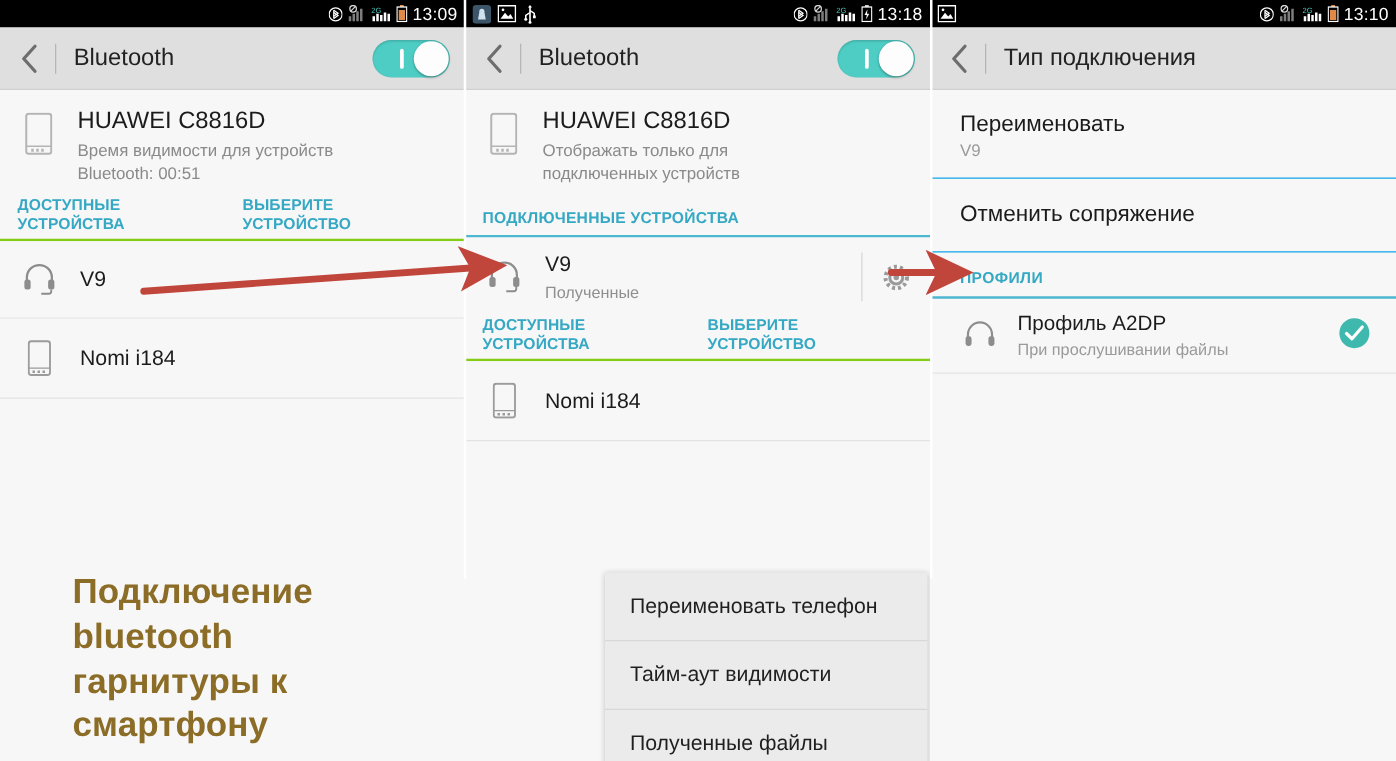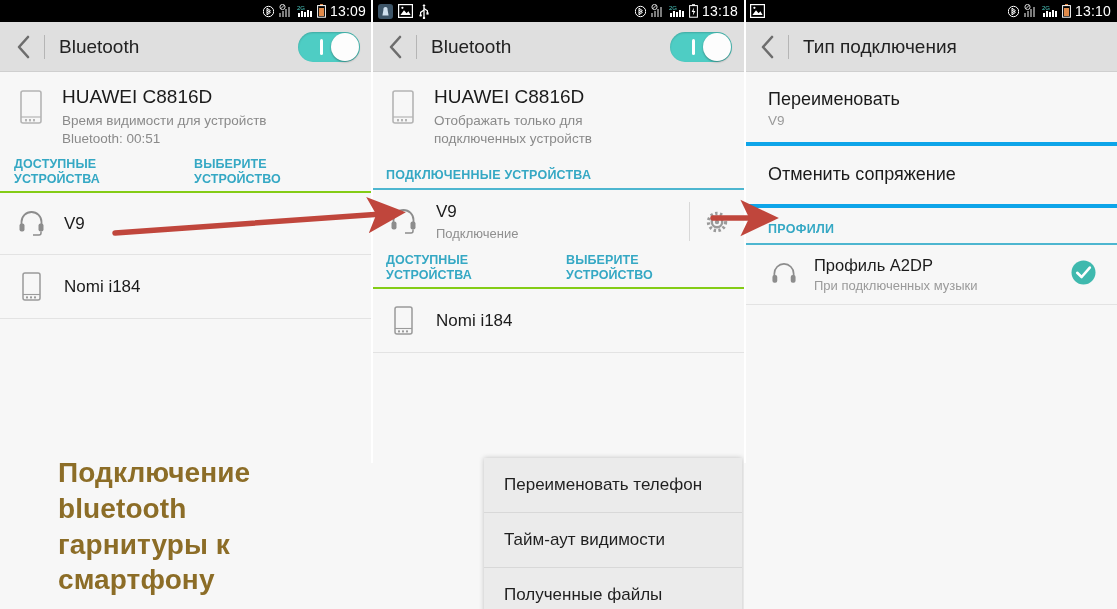--- a/index.html
+++ b/index.html
@@ -202,21 +202,21 @@
     display: flex;
     align-items: center;
     padding-left: 14px;
     border-left: 1px solid #d8d8d8;
     align-self: stretch;
     cursor: pointer;
   }
 
   .settings-row {
     padding: 12px 24px 14px 24px;
-    border-bottom: 4px solid #0ea5e9;
+    border-bottom: 1px solid #0ea5e9;
     cursor: pointer;
   }
   .settings-row .sr-title { font-size: 18px; color: #1b1b1b; line-height: 1.25; }
   .settings-row .sr-sub { font-size: 13.5px; color: #9a9a9a; margin-top: 2px; }
   .settings-row.tall { padding-top: 17px; padding-bottom: 19px; }
 
   .profiles-head {
     padding: 11px 24px 6px 24px;
     border-bottom: 2px solid #4db6d0;
   }
@@ -516,21 +516,21 @@
         <div class="row-icon">
           <svg width="27" height="27" viewBox="0 0 27 27">
               <path d="M3.5 15 V12 a10 10 0 0 1 20 0 V15" fill="none" stroke="#8d8d8d" stroke-width="1.8"></path>
               <rect x="1.5" y="13.5" width="5" height="8" rx="2" fill="#8d8d8d"></rect>
               <rect x="20.5" y="13.5" width="5" height="8" rx="2" fill="#8d8d8d"></rect>
               <path d="M23 21.5 V23 a2 2 0 0 1 -2 2 H15" fill="none" stroke="#8d8d8d" stroke-width="1.5"></path>
             </svg>
         </div>
         <div class="row-texts">
           <div class="row-title">V9</div>
-          <div class="row-sub">Подключение</div>
+          <div class="row-sub">Полученные</div>
         </div>
         <div class="row-gear">
           <svg width="26" height="26" viewBox="0 0 26 26">
               <g fill="#9a9a9a">
                 <circle cx="13" cy="13" r="8.6" fill="none" stroke="#9a9a9a" stroke-width="3.2" stroke-dasharray="2.4 2.4"></circle>
                 <circle cx="13" cy="13" r="5.2" fill="none" stroke="#9a9a9a" stroke-width="2.4"></circle>
                 <circle cx="13" cy="13" r="2.2" fill="#9a9a9a"></circle>
               </g>
             </svg>
         </div>
@@ -647,21 +647,21 @@
       <div class="profile-row">
         <div class="p-icon">
           <svg width="26" height="26" viewBox="0 0 27 27">
               <path d="M3.5 15 V12 a10 10 0 0 1 20 0 V15" fill="none" stroke="#8d8d8d" stroke-width="1.8"></path>
               <rect x="1.5" y="13.5" width="5" height="8" rx="2" fill="#8d8d8d"></rect>
               <rect x="20.5" y="13.5" width="5" height="8" rx="2" fill="#8d8d8d"></rect>
             </svg>
         </div>
         <div class="p-texts">
           <div class="p-title">Профиль A2DP</div>
-          <div class="p-sub">При подключенных музыки</div>
+          <div class="p-sub">При прослушивании файлы</div>
         </div>
         <div class="row-check">
           <svg width="27" height="27" viewBox="0 0 27 27">
               <circle cx="13.5" cy="13.5" r="12" fill="#3fb9ae"></circle>
               <path d="M7.2 13.8 L11.6 18 L19.8 8.6" fill="none" stroke="#ffffff" stroke-width="2.6" stroke-linecap="round" stroke-linejoin="round"></path>
             </svg>
         </div>
       </div>
 
     </div>

